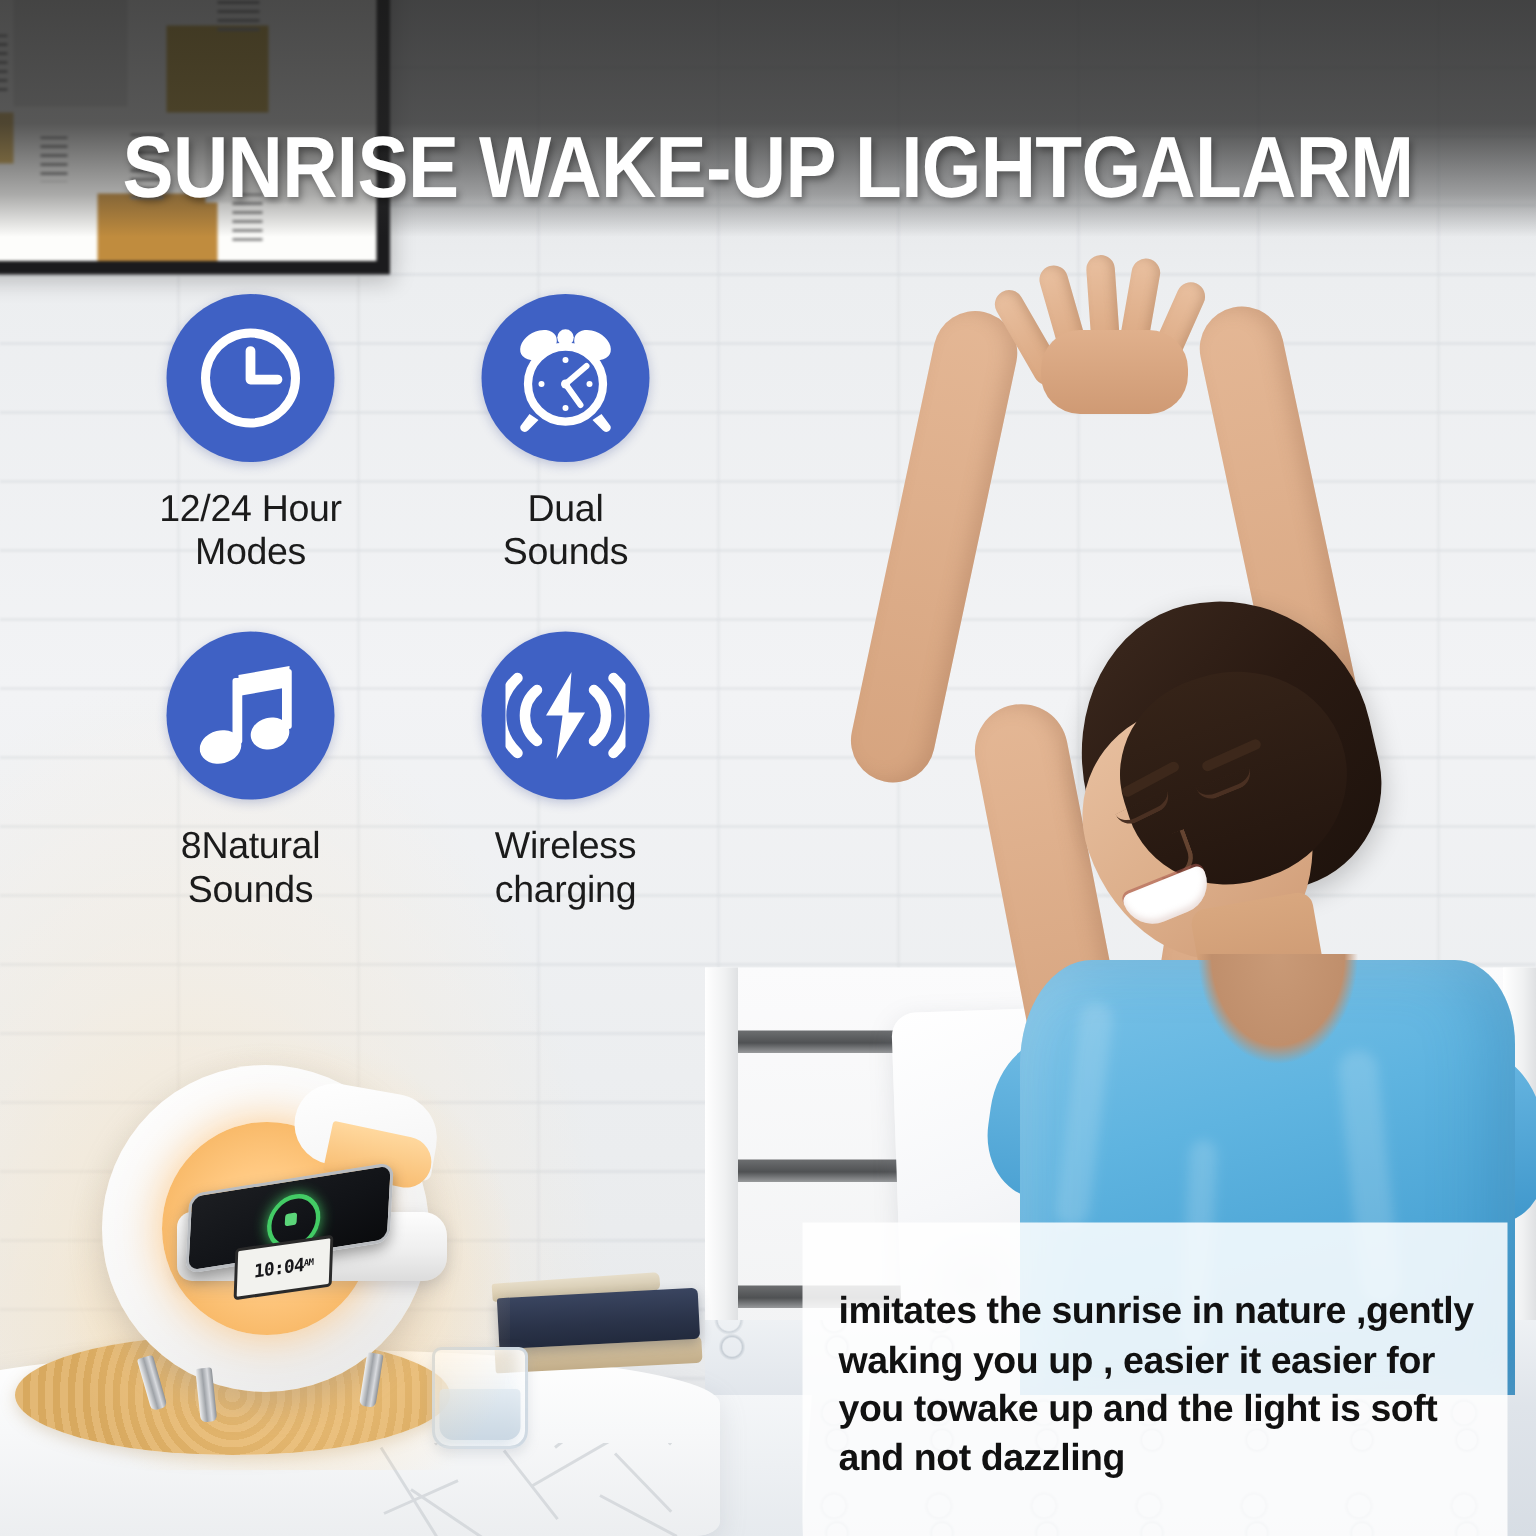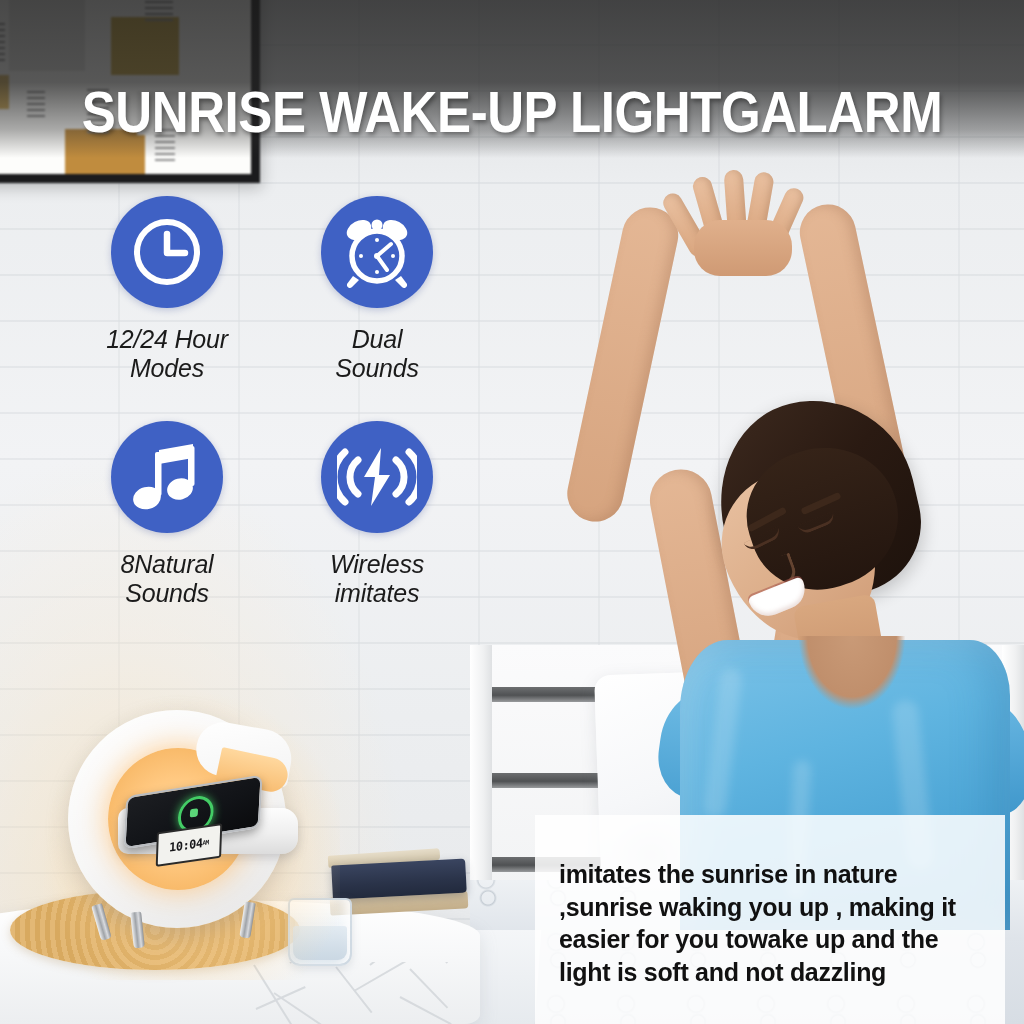--- a/index.html
+++ b/index.html
@@ -473,21 +473,20 @@
     width: 420px;
   }
   .feat-row {
     display: flex;
   }
   .feat {
     width: 210px;
     display: flex;
     flex-direction: column;
     align-items: center;
-    font-style: italic;
   }
   .feat-circle {
     width: 112px; height: 112px;
     border-radius: 50%;
     background: #3f61c4;
     display: flex;
     align-items: center;
     justify-content: center;
     box-shadow: 0 2px 7px rgba(40,60,140,.25);
   }
@@ -690,23 +689,23 @@
             <g fill="none" stroke="#ffffff" stroke-width="7" stroke-linecap="round">
               <path d="M21 16 a22 22 0 0 0 0 34"></path>
               <path d="M8 8 a34 34 0 0 0 0 50"></path>
               <path d="M59 16 a22 22 0 0 1 0 34"></path>
               <path d="M72 8 a34 34 0 0 1 0 50"></path>
             </g>
             <path d="M44 4 L27 33 H38 L34 62 L53 31 H42 Z" fill="#ffffff"></path>
           </svg>
         </div>
         <div class="feat-label">Wireless
-imitates</div>
+charging</div>
       </div>
     </div>
 
   </div>
 
   <div class="caption">
-    <p class="caption-text">imitates the sunrise in nature ,sunrise waking you up , making it easier for you towake up and the light is soft and not dazzling</p>
+    <p class="caption-text">imitates the sunrise in nature ,gently waking you up , easier it easier for you towake up and the light is soft and not dazzling</p>
   </div>
 
 </div>
 
 </body></html>

